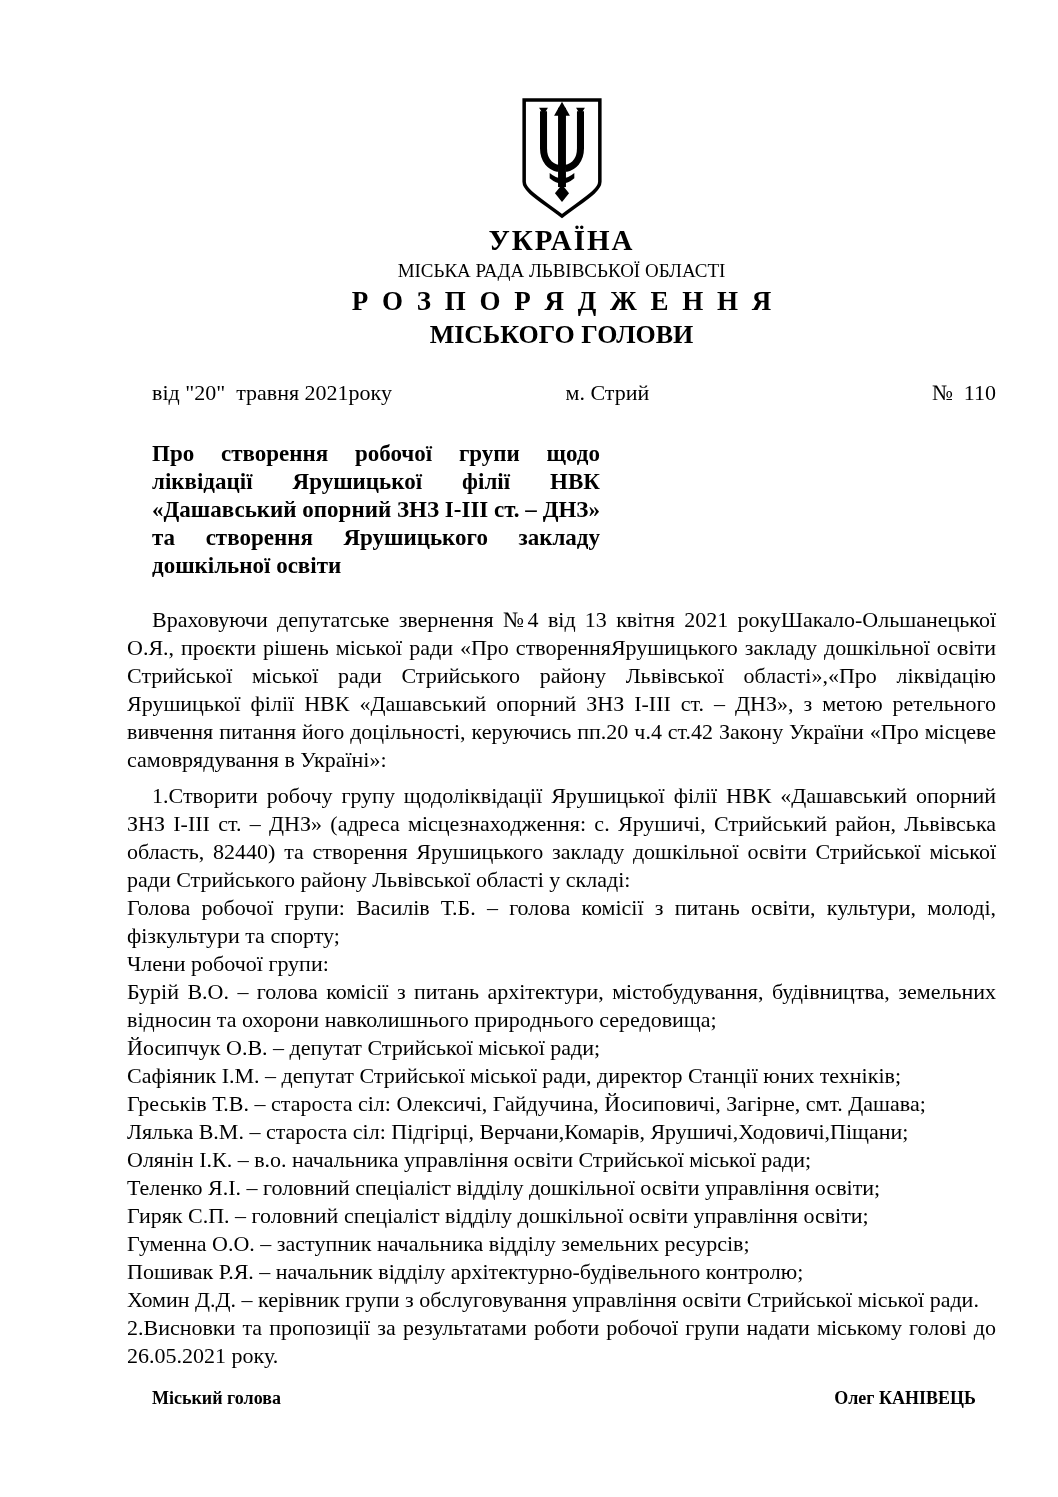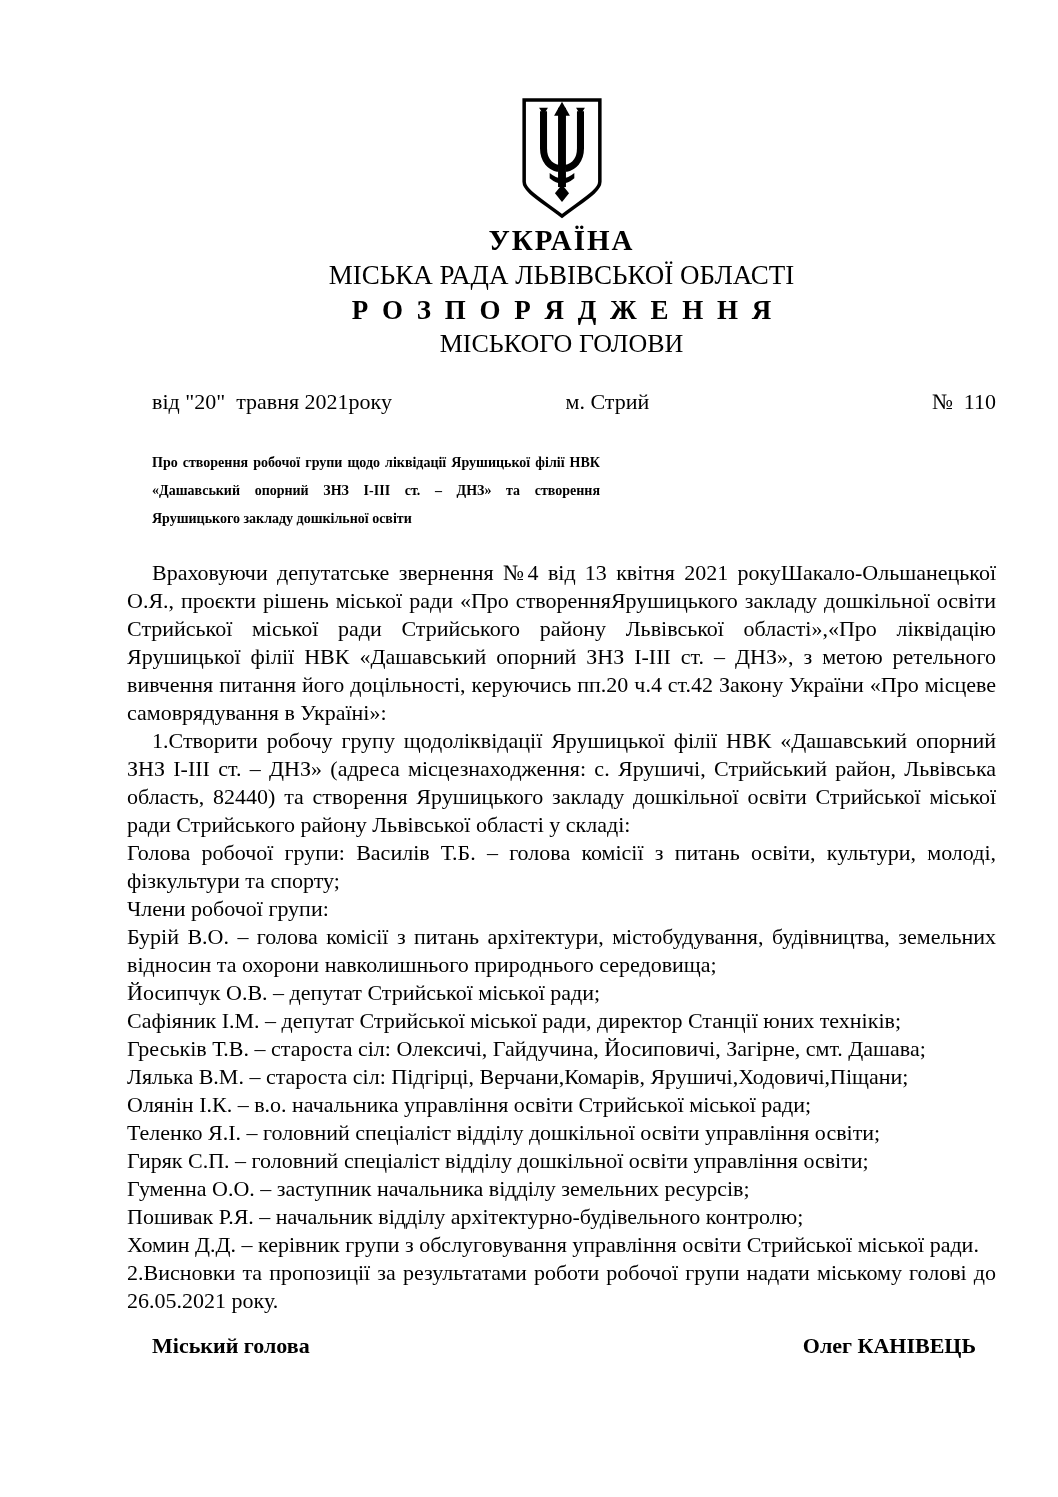--- a/index.html
+++ b/index.html
@@ -20,71 +20,72 @@
   }
   .header { text-align: center; }
   .emblem-wrap { line-height: 0; margin-bottom: 4px; }
   .country {
     font-weight: bold;
     font-size: 29px;
     line-height: 1.15;
     letter-spacing: 2px;
   }
   .council {
-    font-size: 27px;
+    font-size: 19px;
     line-height: 1.15;
     margin-top: 3px;
   }
   .doctype {
     font-weight: bold;
     font-size: 27px;
     line-height: 1.15;
     margin-top: 4px;
     word-spacing: 7px;
   }
   .issuer {
     font-size: 26px;
     line-height: 1.15;
     margin-top: 3px;
+    font-weight: bold;
   }
   .meta-row {
     display: flex;
     margin-top: 30px;
     font-size: 22px;
     padding-left: 25px;
   }
   .meta-row span { white-space: pre; }
   .meta-date  { width: 49%; }
   .meta-place { width: 33%; }
   .meta-number { flex: 1; padding-left: 28px; text-align: right; }
   .subject {
     margin-top: 34px;
     margin-left: 25px;
     width: 448px;
     font-weight: bold;
-    font-size: 14px;
+    font-size: 23px;
     line-height: 28px;
     text-align: justify;
   }
   .doc-body {
     margin-top: 26px;
     font-size: 22px;
     line-height: 28px;
     text-align: justify;
   }
   .doc-body p { margin: 0; }
-  .doc-body p.indent { text-indent: 25px; }
+  .doc-body p.indent { text-indent: 25px; margin-top: 8px; }
   .signature-row {
     display: flex;
     justify-content: space-between;
     margin-top: 18px;
     padding-left: 25px;
     padding-right: 20px;
     font-weight: bold;
-    font-size: 22px;
+    font-size: 18px;
   }
 </style>
 </head>
 <body>
 
 <div class="page">
 
   <div class="header">
     <div class="emblem-wrap">
       <svg width="88" height="124" viewBox="0 0 100 140" aria-hidden="true">

